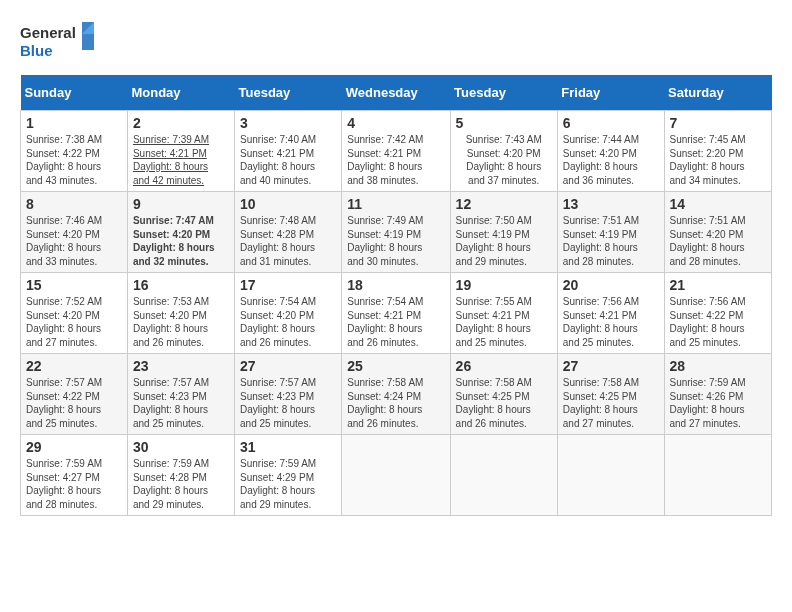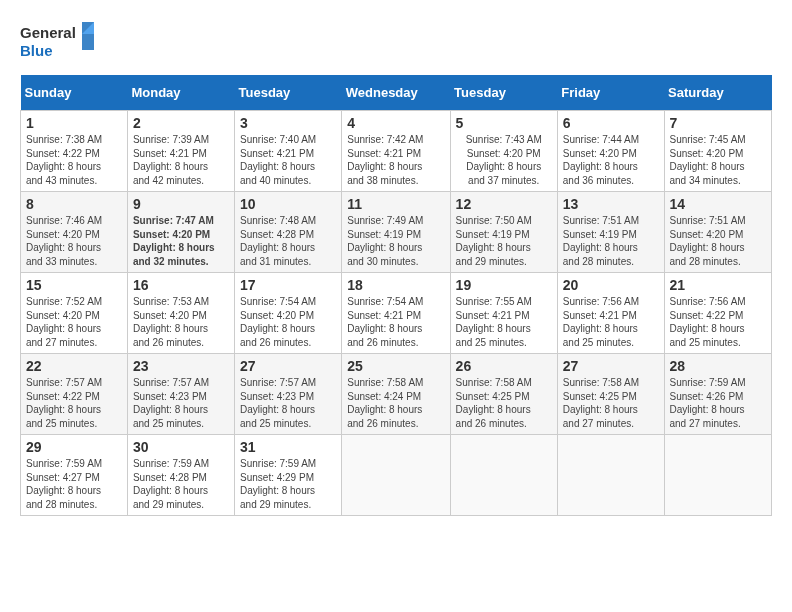--- a/index.html
+++ b/index.html
@@ -111,21 +111,21 @@
       <tr>
         <td>
           <span class="day-number">1</span>
           <div class="day-info" style="white-space: pre-line;">Sunrise: 7:38 AM
 Sunset: 4:22 PM
 Daylight: 8 hours
 and 43 minutes.</div>
         </td>
         <td>
           <span class="day-number">2</span>
-          <div class="day-info" style="white-space: pre-line;">Sunrise: 7:39 AM
+          <div class="day-info" style="white-space: pre-line; text-decoration: underline;">Sunrise: 7:39 AM
 Sunset: 4:21 PM
 Daylight: 8 hours
 and 42 minutes.</div>
         </td>
         <td>
           <span class="day-number">3</span>
           <div class="day-info" style="white-space: pre-line;">Sunrise: 7:40 AM
 Sunset: 4:21 PM
 Daylight: 8 hours
 and 40 minutes.</div>
@@ -147,21 +147,21 @@
         <td>
           <span class="day-number">6</span>
           <div class="day-info" style="white-space: pre-line;">Sunrise: 7:44 AM
 Sunset: 4:20 PM
 Daylight: 8 hours
 and 36 minutes.</div>
         </td>
         <td>
           <span class="day-number">7</span>
           <div class="day-info" style="white-space: pre-line;">Sunrise: 7:45 AM
-Sunset: 4:20 PM
+Sunset: 2:20 PM
 Daylight: 8 hours
 and 34 minutes.</div>
         </td>
       </tr>
       <tr>
         <td>
           <span class="day-number">8</span>
           <div class="day-info" style="white-space: pre-line;">Sunrise: 7:46 AM
 Sunset: 4:20 PM
 Daylight: 8 hours

